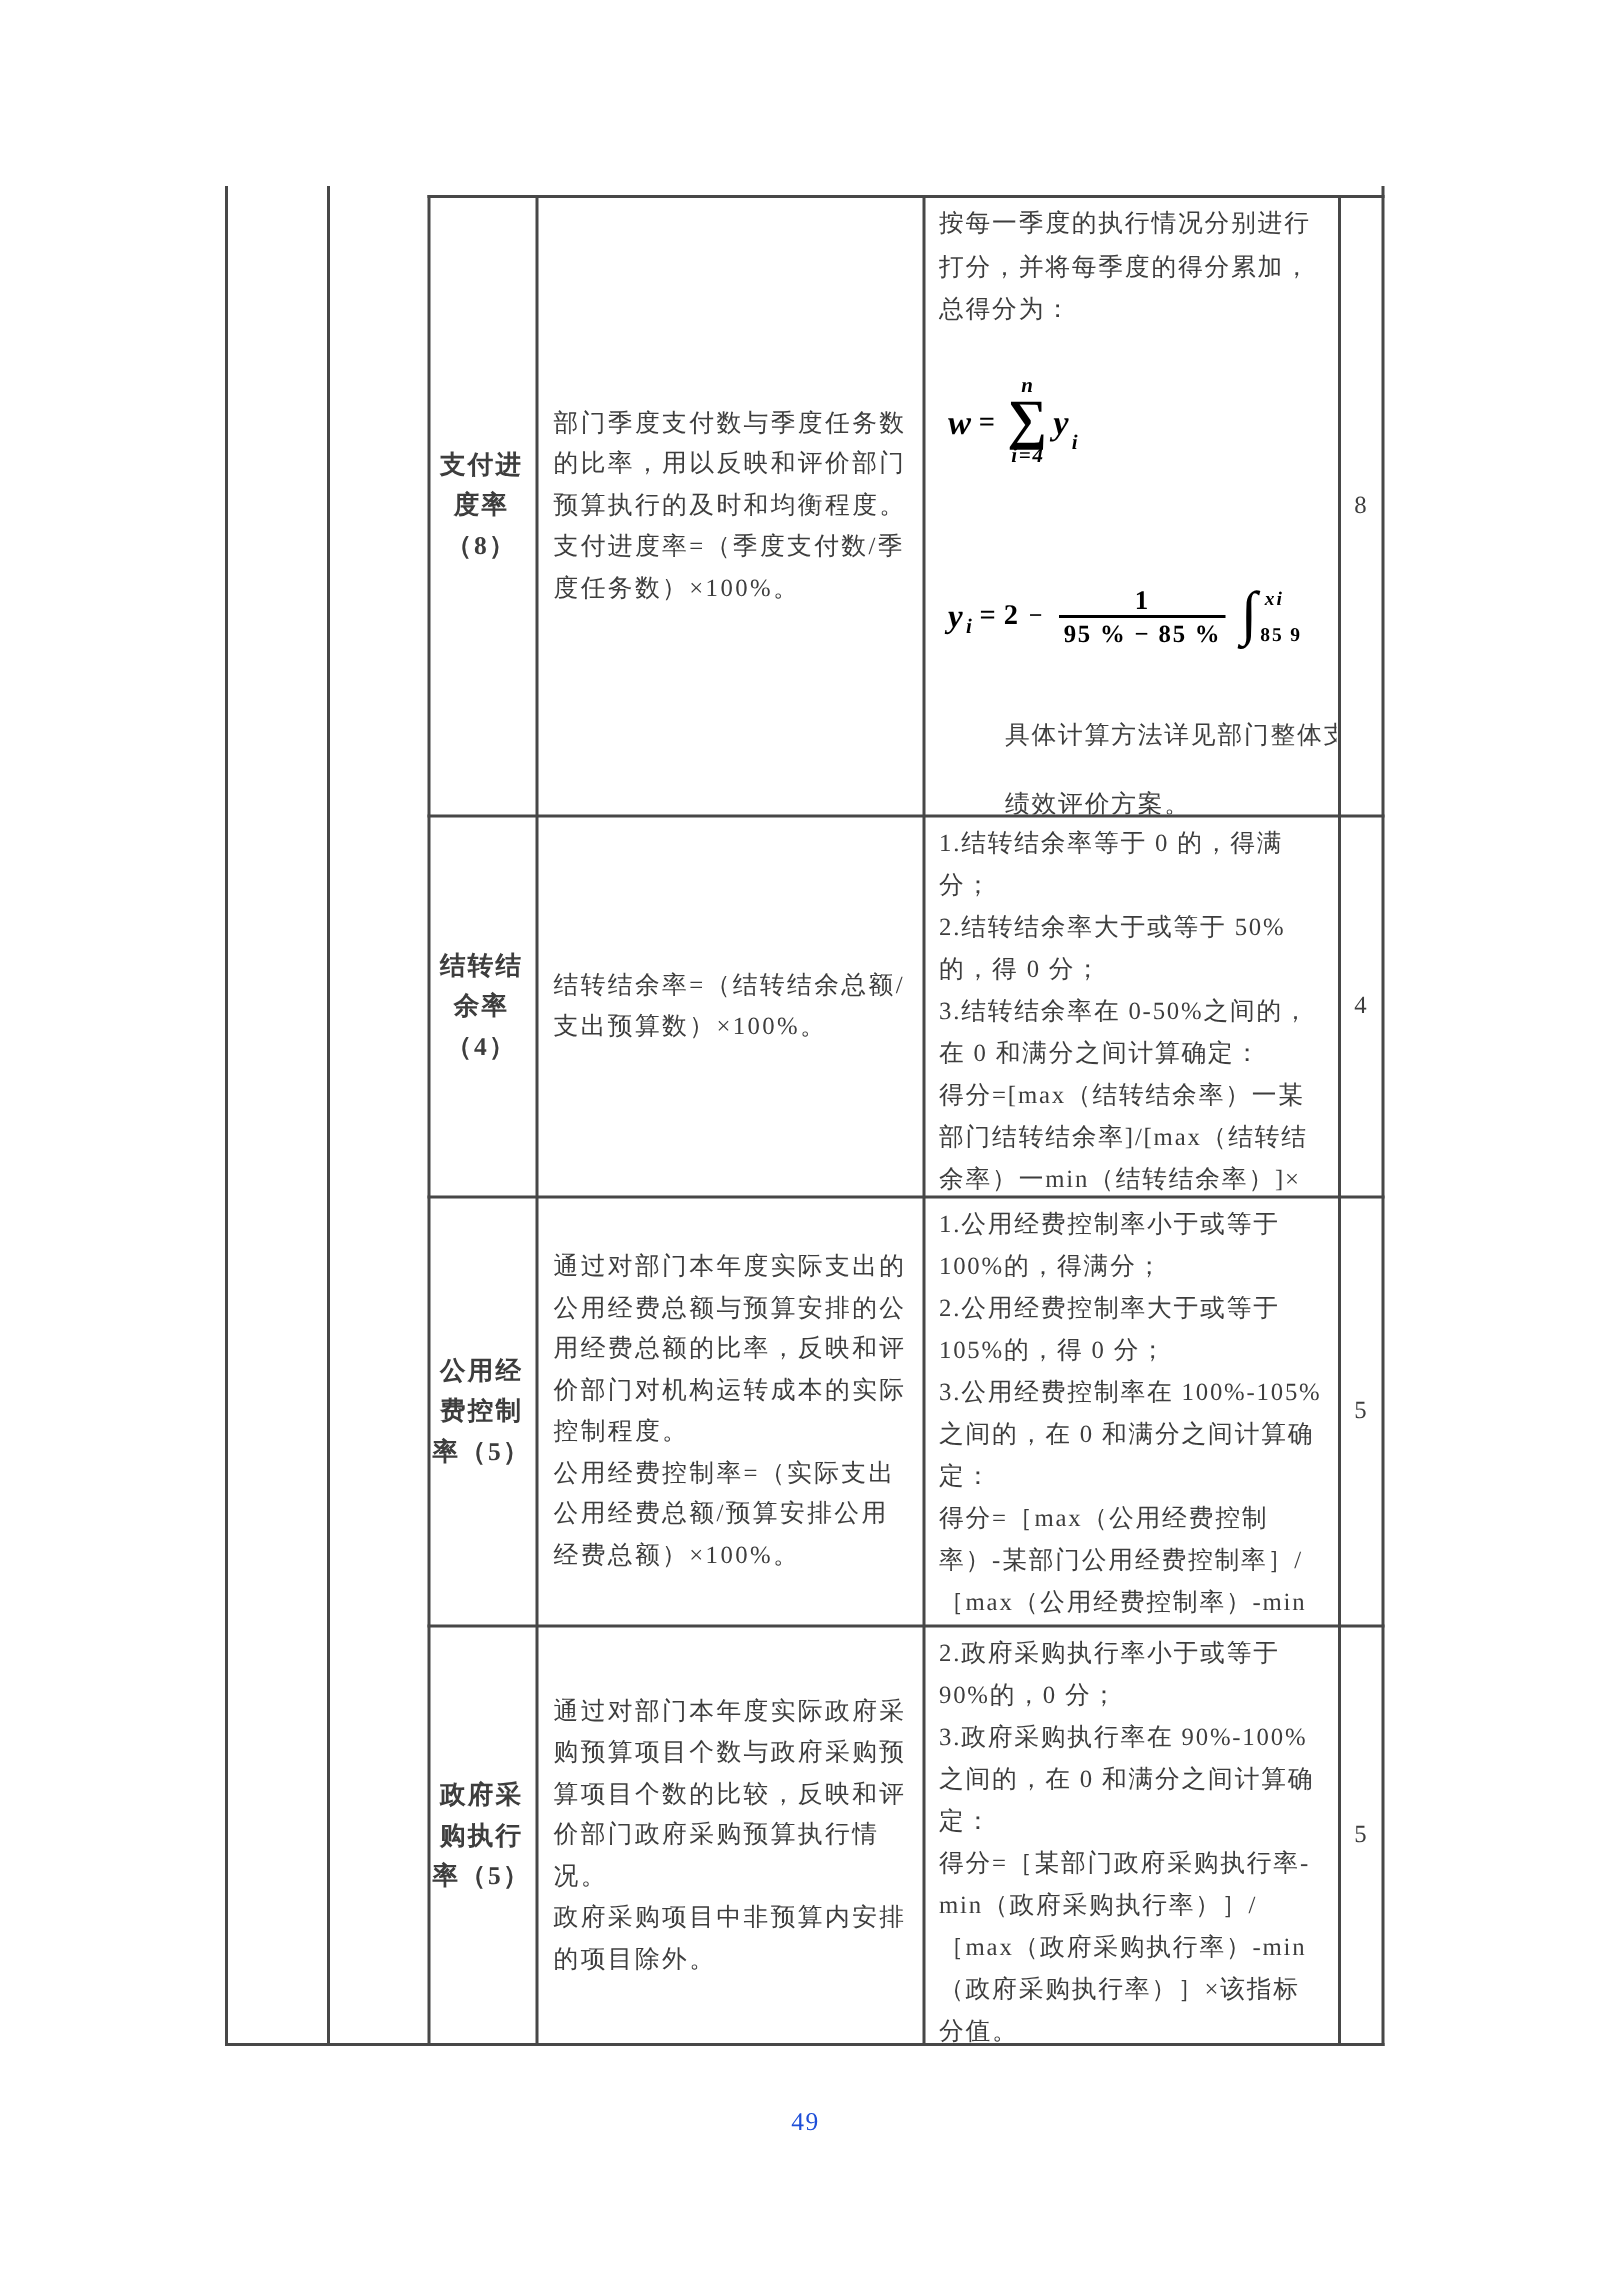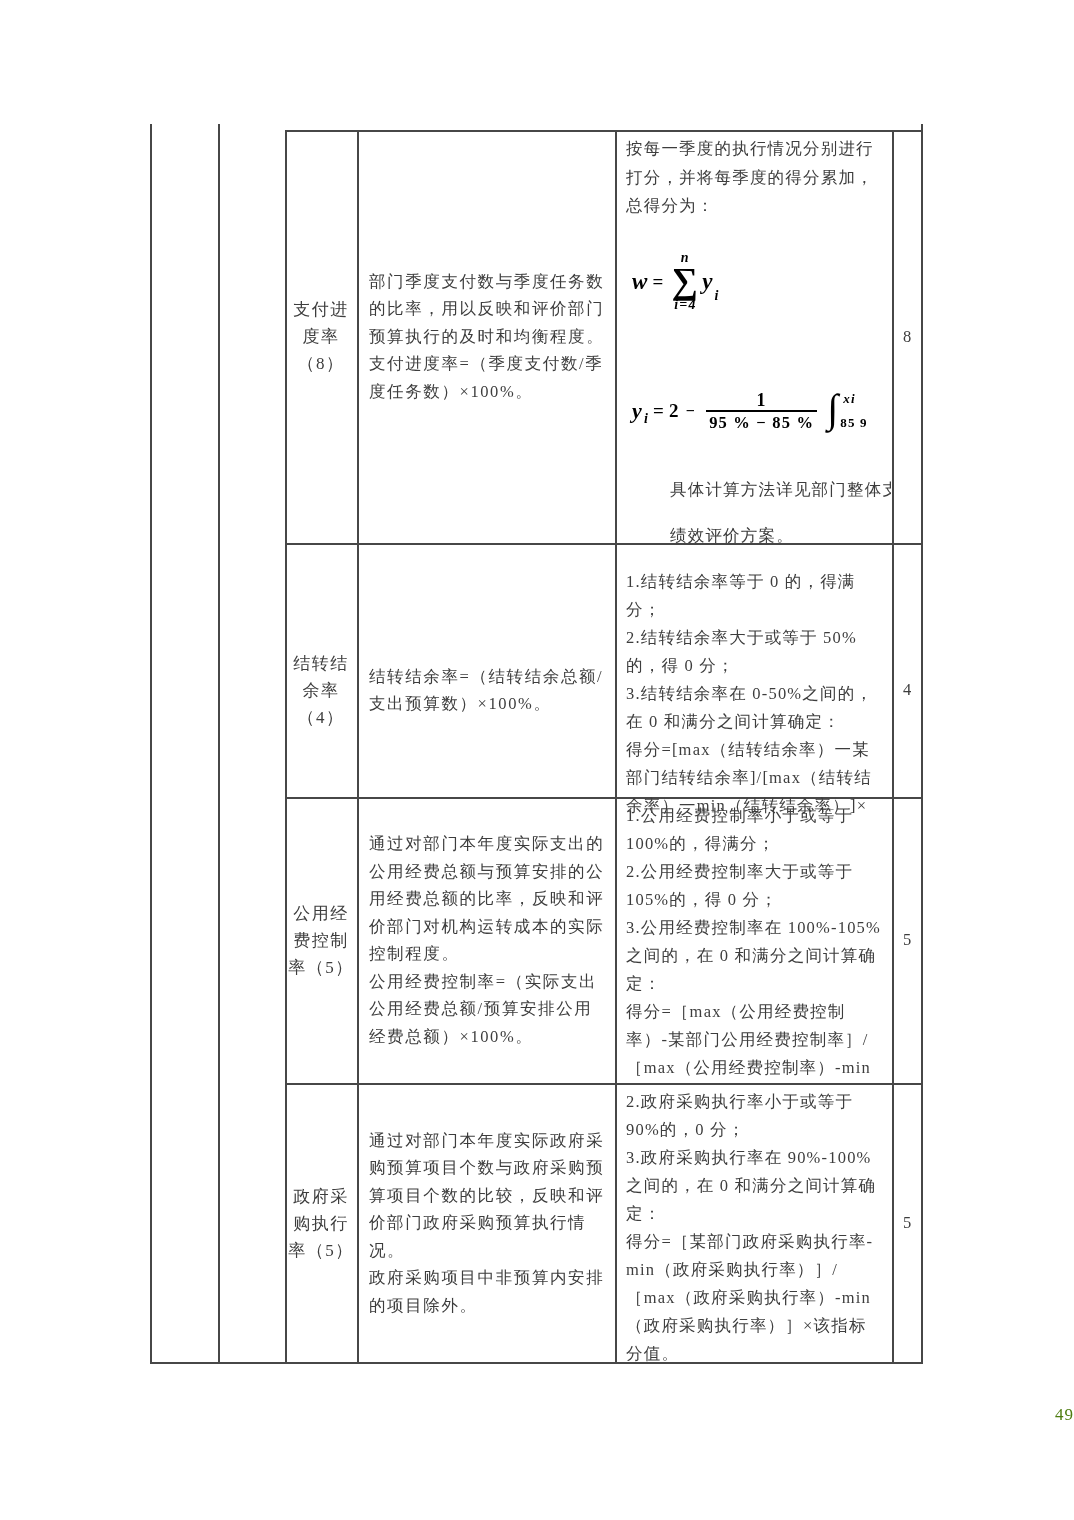--- a/index.html
+++ b/index.html
@@ -6,27 +6,27 @@
   body{
     width:1074px;height:1520px;position:relative;background:#ffffff;
     font-family:"Liberation Serif","DejaVu Serif",serif;
     color:#3d3d3d;overflow:hidden;
   }
   .vline,.hline{position:absolute;background:#474747;}
   .vline{width:2px;}
   .hline{height:2px;}
   .cell{position:absolute;box-sizing:border-box;}
   
-  .col-ind{left:286px;width:70px;display:flex;flex-direction:column;justify-content:center;align-items:center;text-align:center;font-size:17px;line-height:27px;letter-spacing:1.5px;}
+  .col-ind{left:286px;width:70px;display:flex;flex-direction:column;justify-content:center;align-items:center;text-align:center;font-size:17px;line-height:27px;letter-spacing:1.5px;font-weight:bold;}
   .col-desc{left:358px;width:256px;padding:0 8px 0 11px;display:flex;flex-direction:column;justify-content:center;font-size:16.5px;line-height:27.5px;letter-spacing:1.6px;text-align:left;}
   .col-scoring{left:616px;width:275px;padding:5px 8px 0 10px;font-size:16.5px;line-height:28px;letter-spacing:1.2px;text-align:left;overflow:hidden;border-radius:18px;}
   .col-score{left:893px;width:28px;display:flex;align-items:center;justify-content:center;font-size:16.5px;}
   
   .r1{top:130px;height:413px;}
-  .r2{top:543px;height:254px;margin-top:20px;}
+  .r2{top:543px;height:254px;}
   .r3{top:797px;height:286px;}
   .r4{top:1083px;height:280px;}
   .para{margin:0;}
   
   .scoring-rel{position:relative;height:100%;}
   .intro{position:absolute;top:0;left:0;width:259px;line-height:28.5px;}
   .note{position:absolute;top:332px;left:0;width:261px;line-height:46px;margin-left:44px;}
   .formula{position:absolute;left:6px;display:flex;align-items:center;color:#000;font-weight:bold;font-style:italic;white-space:nowrap;}
   .formula-w{top:116px;font-size:23px;}
   .formula-y{top:252px;font-size:22px;}
@@ -38,21 +38,21 @@
   .fsub{font-size:14px;align-self:flex-end;margin:0 0 2px 1px;}
   .fnum{font-style:normal;font-size:19px;}
   .fminus{font-style:normal;font-size:16px;padding:0 6px;}
   .frac{display:inline-flex;flex-direction:column;align-items:center;margin:0 4px;}
   .fr-num{font-style:normal;font-size:18px;line-height:20px;padding:0 4px;}
   .fr-den{font-style:normal;font-size:16.5px;line-height:21px;border-top:2.5px solid #000;padding:0 3px;}
   .integral{position:relative;display:inline-block;margin-left:6px;width:46px;height:48px;}
   .int-sign{font-style:normal;font-size:40px;line-height:44px;position:absolute;left:0;top:0;}
   .int-sup{position:absolute;top:-2px;left:16px;font-size:13px;}
   .int-sub{position:absolute;bottom:-2px;left:13px;font-size:13px;font-style:normal;}
-  .page-number{position:absolute;top:1405px;left:0;width:1074px;text-align:right;font-size:17px;color:#4d7c0f;letter-spacing:1px;}
+  .page-number{position:absolute;top:1405px;left:0;width:1074px;text-align:center;font-size:17px;color:#1d4ed8;letter-spacing:1px;}
 </style>
 </head>
 <body>
 
 <div class="vline" style="left:150px;top:124px;height:1240px;"></div>
 <div class="vline" style="left:218px;top:124px;height:1240px;"></div>
 <div class="vline" style="left:285px;top:130px;height:1233px;"></div>
 <div class="vline" style="left:357px;top:130px;height:1233px;"></div>
 <div class="vline" style="left:615px;top:130px;height:1233px;"></div>
 <div class="vline" style="left:892px;top:130px;height:1233px;"></div>

